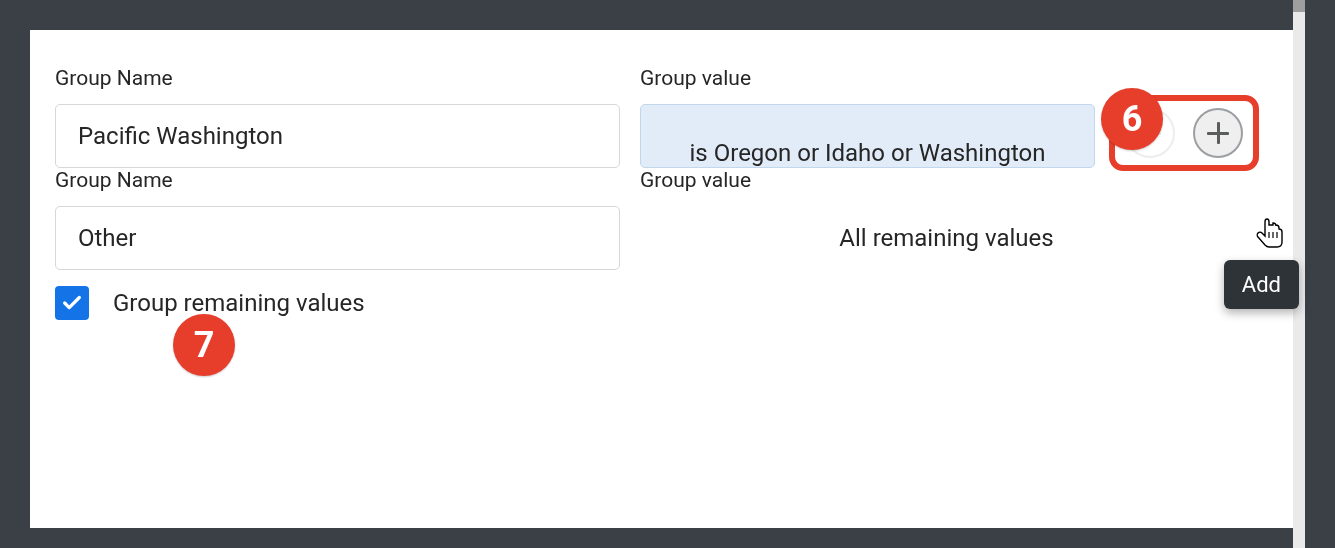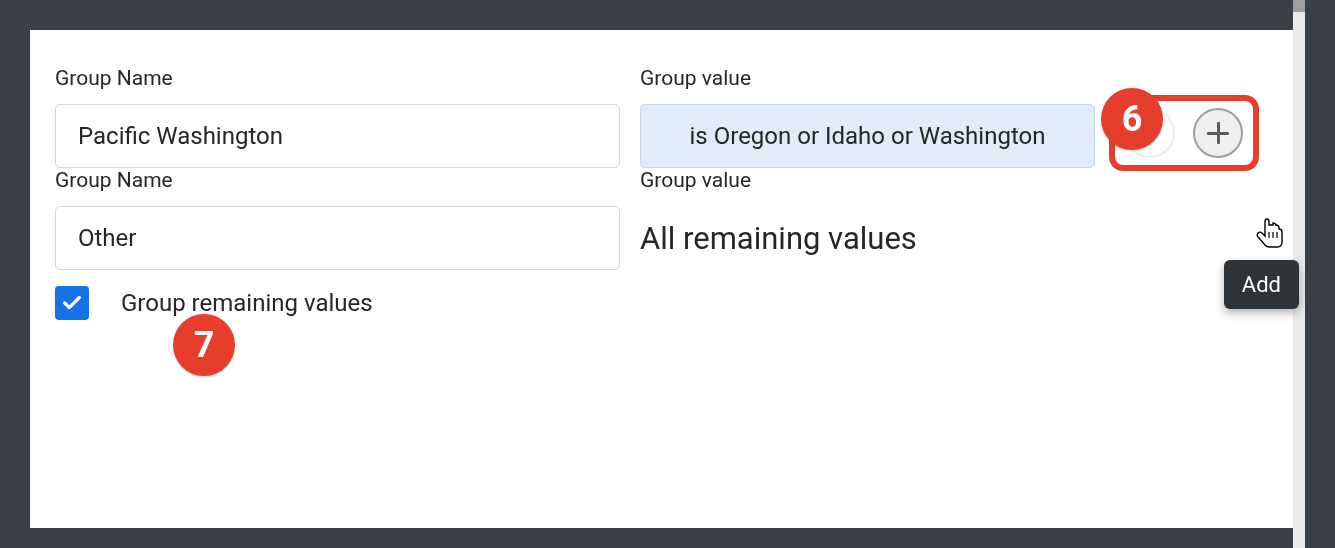--- a/index.html
+++ b/index.html
@@ -56,29 +56,30 @@
     }
     .value-box {
       height: 64px;
       border: 1px solid #c3d7ec;
       border-radius: 5px;
       background: #e2ecf8;
       padding: 0 22px;
       font-size: 24px;
       color: #262626;
       display: flex;
-      align-items: center;
+      align-items: flex-end;
       justify-content: center;
     }
     .static-value {
       height: 64px;
-      font-size: 31px;
-      color: #262626;
-      display: flex;
-      align-items: center;
+      font-size: 24px;
+      color: #262626;
+      display: flex;
+      align-items: center;
+      justify-content: center;
     }
     .action-group {
       display: flex;
       align-items: center;
       gap: 18px;
       height: 64px;
       margin-top: 35px;
       padding: 8px 10px;
       position: relative;
     }
@@ -155,21 +156,21 @@
     .cursor {
       position: absolute;
       top: 218px;
       right: 50px;
       z-index: 30;
       pointer-events: none;
     }
     .checkbox-row {
       display: flex;
       align-items: center;
-      gap: 32px;
+      gap: 24px;
       margin-top: 16px;
       text-align: center;
     }
     .checkbox {
       width: 34px;
       height: 34px;
       background: #1473e6;
       border-radius: 4px;
       display: flex;
       align-items: center;

